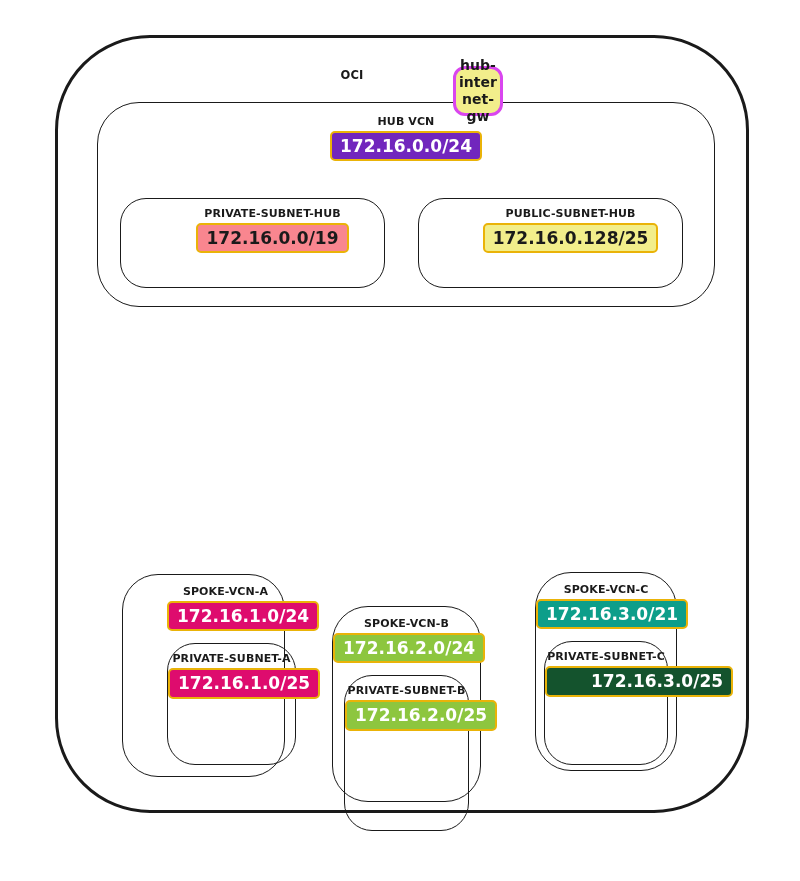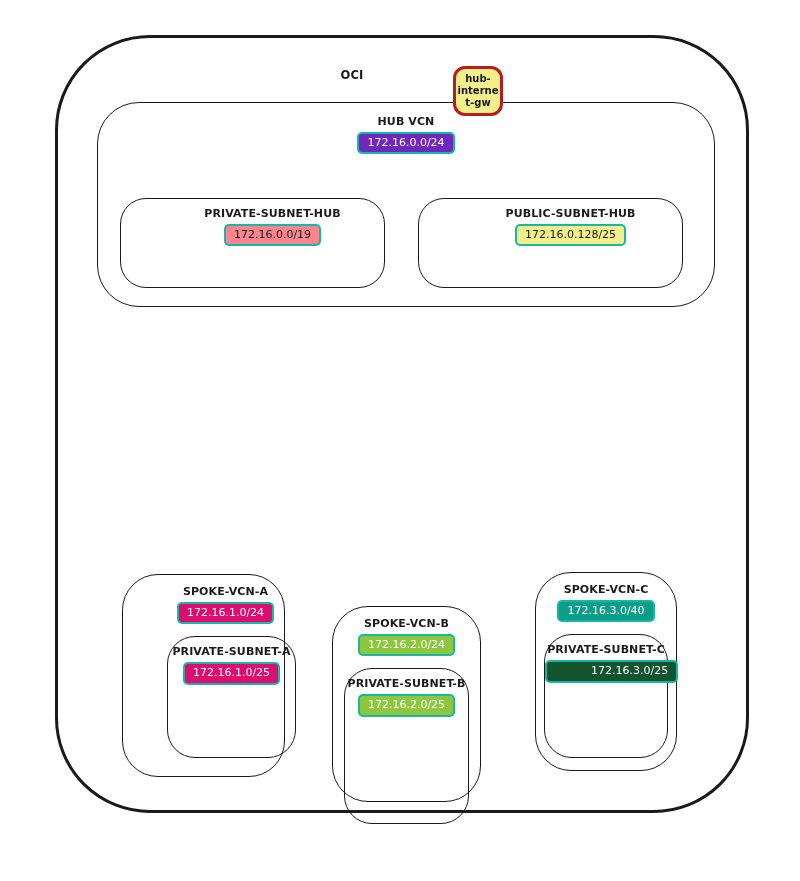--- a/index.html
+++ b/index.html
@@ -41,24 +41,24 @@
     font-weight: 700;
     letter-spacing: 0.2px;
   }
   .gw-badge {
     position: absolute;
     left: 395px;
     top: 28px;
     width: 50px;
     height: 50px;
     box-sizing: border-box;
-    border: 3px solid #b91c1c;
+    border: 3px solid #d946ef;
     border-radius: 12px;
     z-index: 3;
-    font-size: 10px;
+    font-size: 14px;
     font-weight: 700;
     line-height: 1.2;
     display: flex;
     align-items: center;
     justify-content: center;
     text-align: center;
     padding: 10px 2px;
     overflow-wrap: break-word;
     word-break: normal;
   }
@@ -73,24 +73,24 @@
   .box-label {
     font-size: 11px;
     font-weight: 700;
     letter-spacing: 0.1px;
     white-space: nowrap;
   }
   .hub-vcn > .box-label { margin-top: 12px; }
   .badge-row { margin-top: 3px; }
   .badge {
     display: inline-block;
-    border: 2px solid #14b8a6;
+    border: 2px solid #eab308;
     border-radius: 5px;
-    font-size: 11px;
-    font-weight: 400;
+    font-size: 17px;
+    font-weight: 700;
     padding: 2.5px 8px;
     line-height: 1.25;
     white-space: nowrap;
   }
   .badge-light-text { color: #ffffff; }
   .badge-dark-text  { color: #1a1a1a; }
   .subnet-hub {
     top: 95px;
     width: 265px;
     height: 90px;
@@ -176,21 +176,21 @@
         <div class="box-label">PRIVATE-SUBNET-B</div>
         <div class="badge-row">
           <span class="badge badge-light-text" style="background-color: rgb(141, 198, 63);">172.16.2.0/25</span>
         </div>
       </div>
     </div>
 
     <div class="box spoke spoke-c">
       <div class="box-label">SPOKE-VCN-C</div>
       <div class="badge-row">
-        <span class="badge badge-light-text" style="background-color: rgb(13, 158, 138);">172.16.3.0/40</span>
+        <span class="badge badge-light-text" style="background-color: rgb(13, 158, 138);">172.16.3.0/21</span>
       </div>
       <div class="spoke-subnet">
         <div class="box-label">PRIVATE-SUBNET-C</div>
         <div class="badge-row">
           <span class="badge badge-light-text" style="background-color: #14532d; padding-left: 44px;">172.16.3.0/25</span>
         </div>
       </div>
     </div>
 
   </div>

